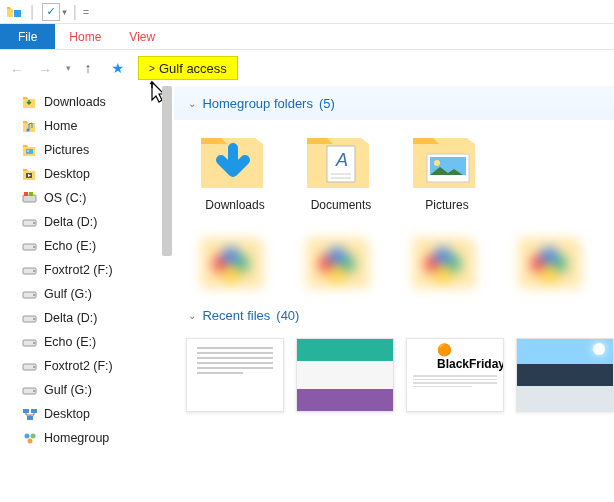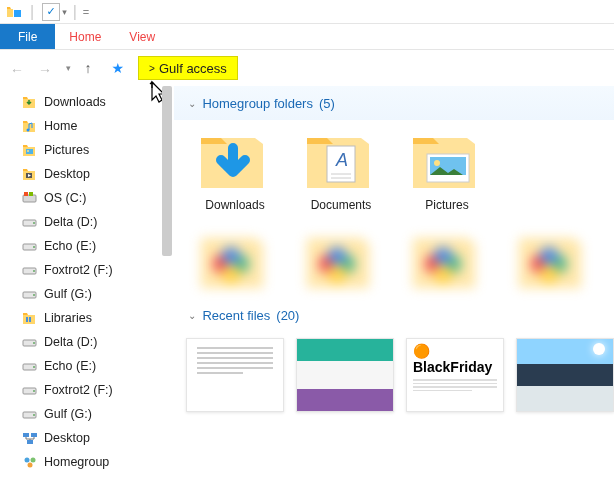--- a/index.html
+++ b/index.html
@@ -175,31 +175,20 @@
             <svg width="16" height="16">
               <rect x="1" y="6" width="13" height="6" rx="1" fill="#e6e6e6" stroke="#999"></rect>
               <circle cx="12" cy="9" r="1" fill="#6a6"></circle>
             </svg>
           </span>
           <span>Gulf (G:)</span>
         </li>
         <li>
           <span class="ico">
             <svg width="16" height="16">
-              <path d="M1 5h12v9H1z" fill="#ffd66b"></path>
-              <path d="M1 3h4l1 2H1z" fill="#ffb933"></path>
-              <rect x="4" y="7" width="2" height="5" fill="#4a90d9"></rect>
-              <rect x="7" y="7" width="2" height="5" fill="#4a90d9"></rect>
-            </svg>
-          </span>
-          <span>Libraries</span>
-        </li>
-        <li>
-          <span class="ico">
-            <svg width="16" height="16">
               <rect x="1" y="6" width="13" height="6" rx="1" fill="#e6e6e6" stroke="#999"></rect>
               <circle cx="12" cy="9" r="1" fill="#6a6"></circle>
             </svg>
           </span>
           <span>Delta (D:)</span>
         </li>
         <li>
           <span class="ico">
             <svg width="16" height="16">
               <rect x="1" y="6" width="13" height="6" rx="1" fill="#e6e6e6" stroke="#999"></rect>
@@ -326,37 +315,37 @@
               <circle cx="44" cy="40" r="10" fill="#2a7"></circle>
               <circle cx="36" cy="50" r="10" fill="#fc3"></circle>
               <circle cx="36" cy="32" r="9" fill="#37d"></circle>
             </svg></div>
         </div>
       </div>
 
     <div class="group-hdr">
       <span class="caret">⌄</span>
       <span>Recent files</span>
-      <span>(20)</span>
+      <span>(40)</span>
     </div>
 
     <div class="recent-row">
       <div class="recent-thumb">
         <div style="padding:8px 10px;">
           <div style="height:2px;background:#ccc;margin-bottom:3px;"></div>
             <div style="height:2px;background:#ccc;margin-bottom:3px;"></div>
             <div style="height:2px;background:#ccc;margin-bottom:3px;"></div>
             <div style="height:2px;background:#ccc;margin-bottom:3px;"></div>
             <div style="height:2px;background:#ccc;margin-bottom:3px;"></div>
             <div style="height:2px;background:#ccc;width:60%;"></div>
         </div>
       </div>
       <div class="recent-thumb" style="background:linear-gradient(#27b39b 0 30%,#f6f6f6 30% 70%,#8a5aa8 70%);"></div>
       <div class="recent-thumb">
-        <div style="font-size:14px;font-weight:bold;padding:4px 6px;">🟠<span>BlackFriday</span></div>
+        <div style="font-size:12px;font-weight:bold;padding:4px 6px;margin-left:24px;">🟠<span>BlackFriday</span></div>
         <div style="padding:0 6px;">
             <div style="height:1.5px;background:#ddd;margin-bottom:2px;"></div>
             <div style="height:1.5px;background:#ddd;margin-bottom:2px;"></div>
             <div style="height:1.5px;background:#ddd;margin-bottom:2px;"></div>
             <div style="height:1.5px;background:#ddd;width:70%;"></div>
           </div>
       </div>
       <div class="recent-thumb" style="background:linear-gradient(180deg,#8fd4ff 0 35%,#2a3c50 35% 65%,#dfe7ea 65%);">
         <div style="position:absolute;top:4px;right:8px;width:12px;height:12px;background:#fff;border-radius:50%;box-shadow:0 0 8px #fff;"></div>
       </div>

